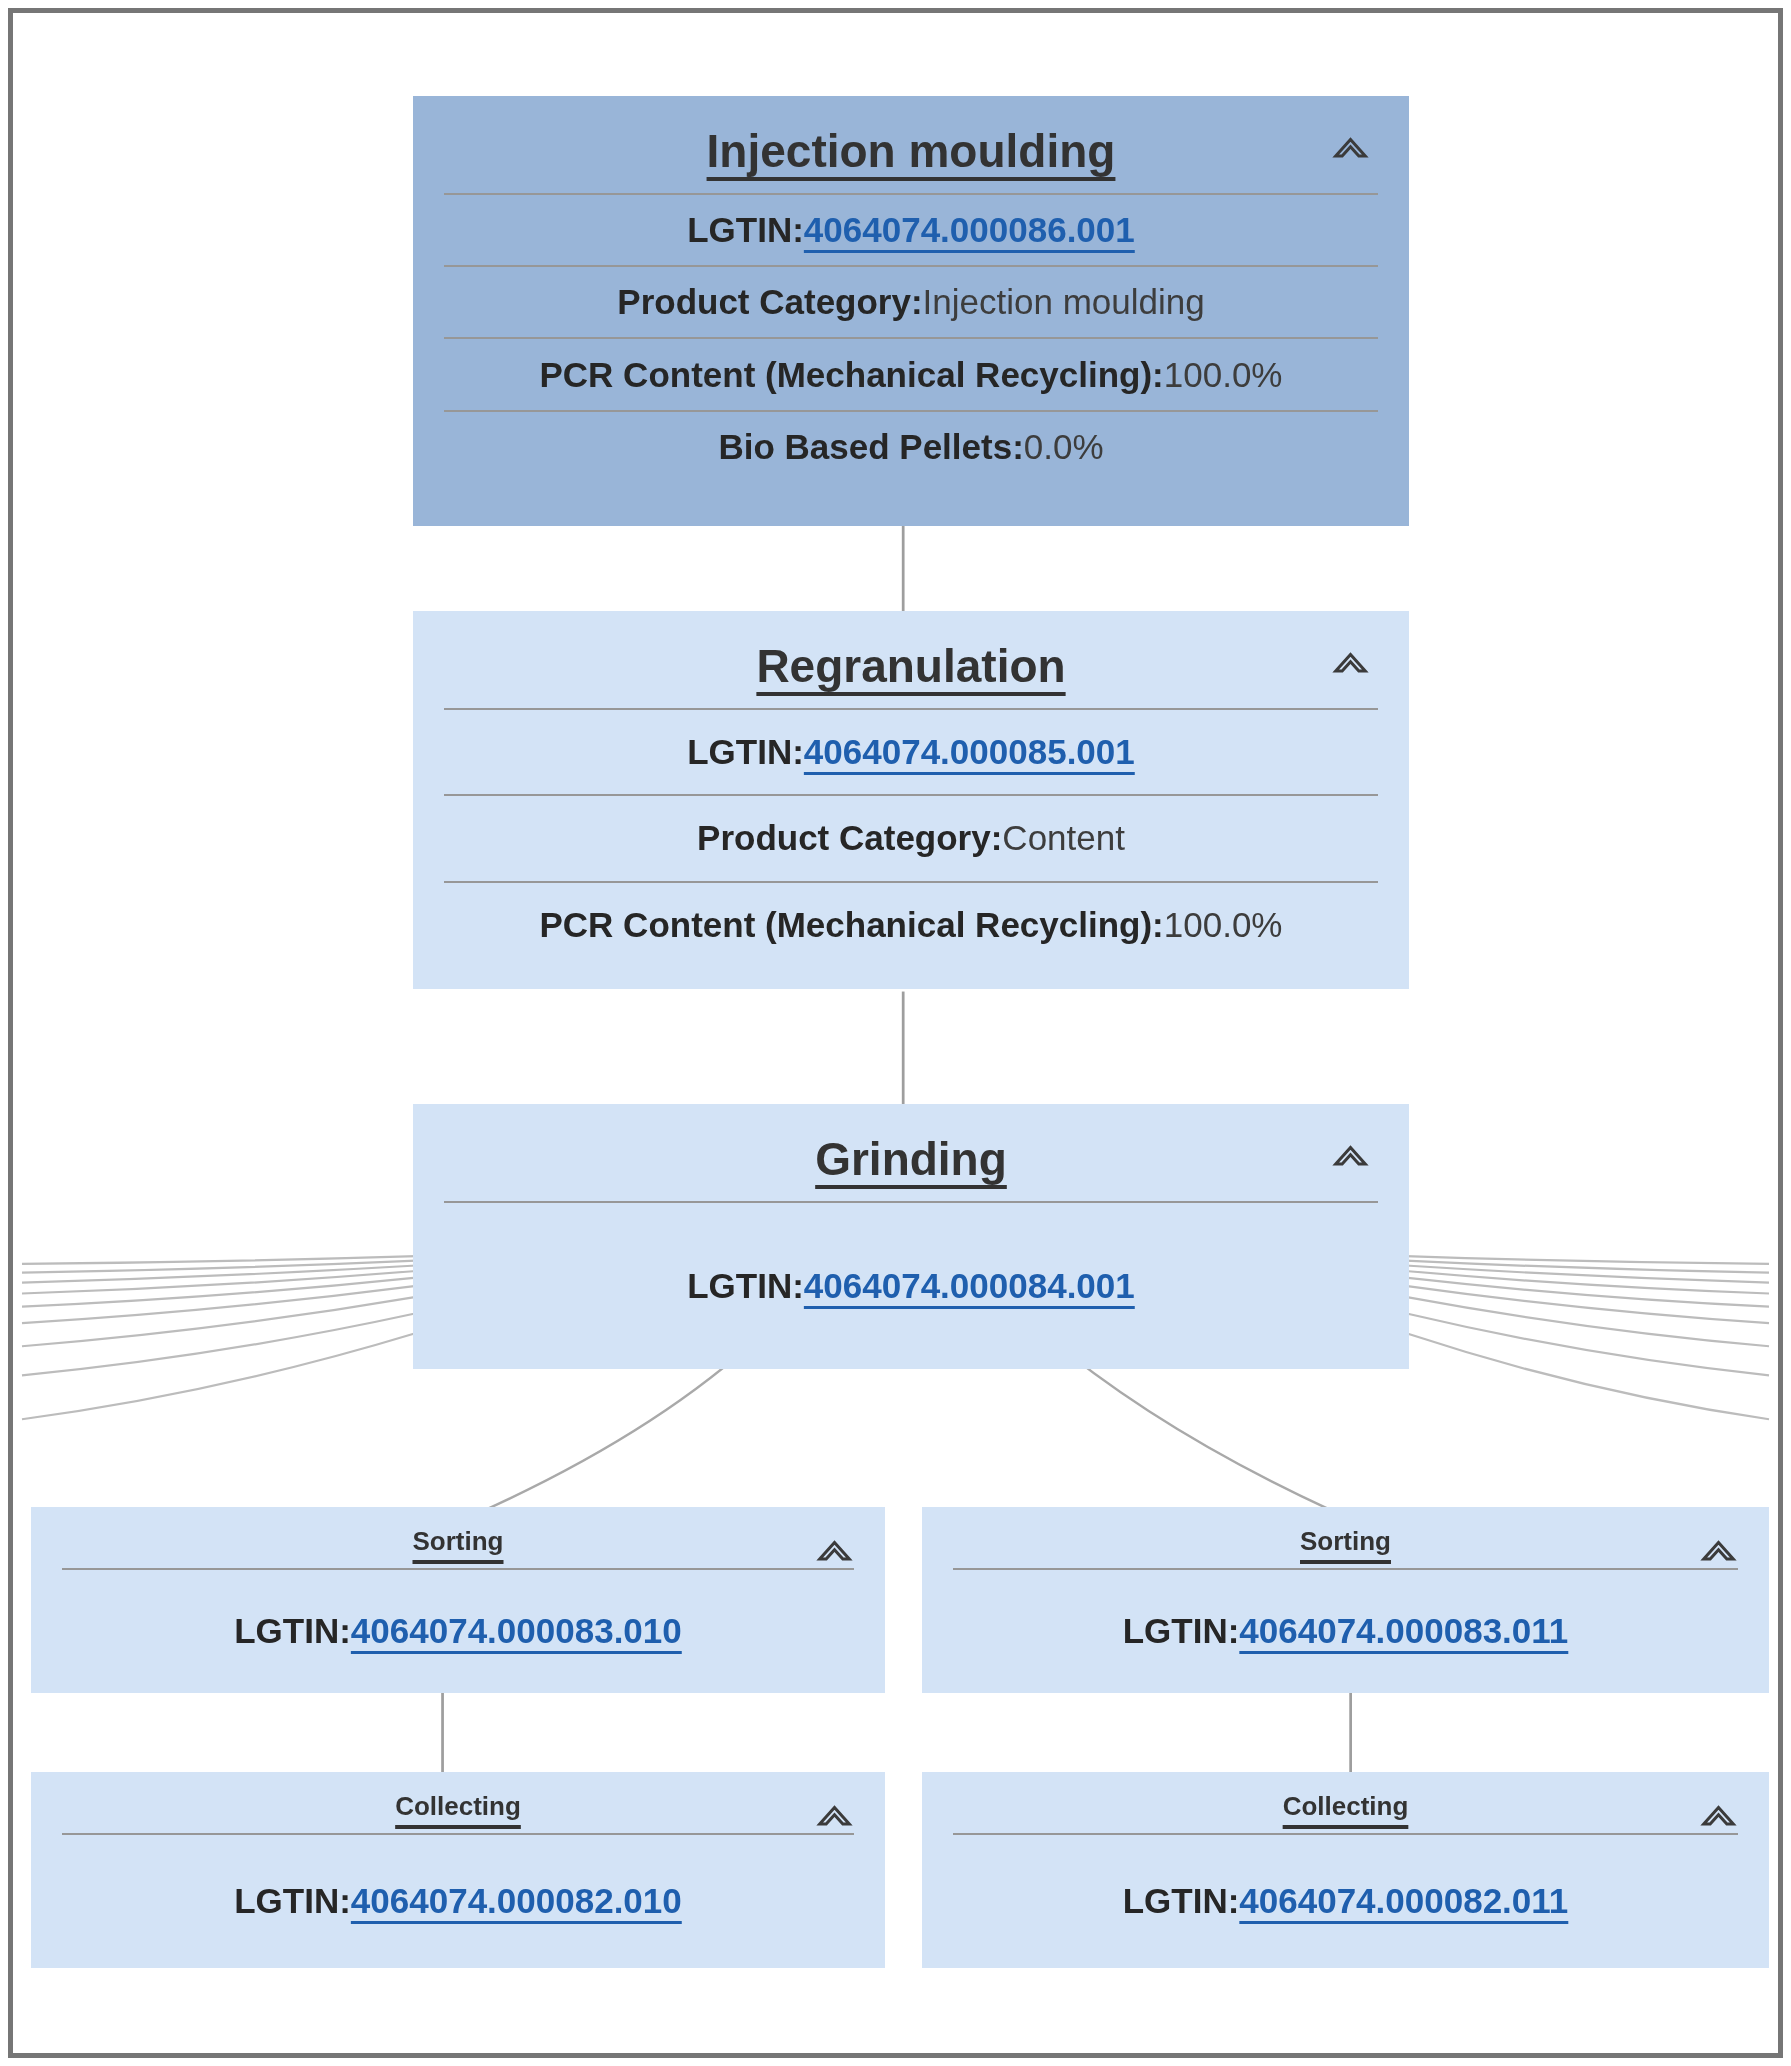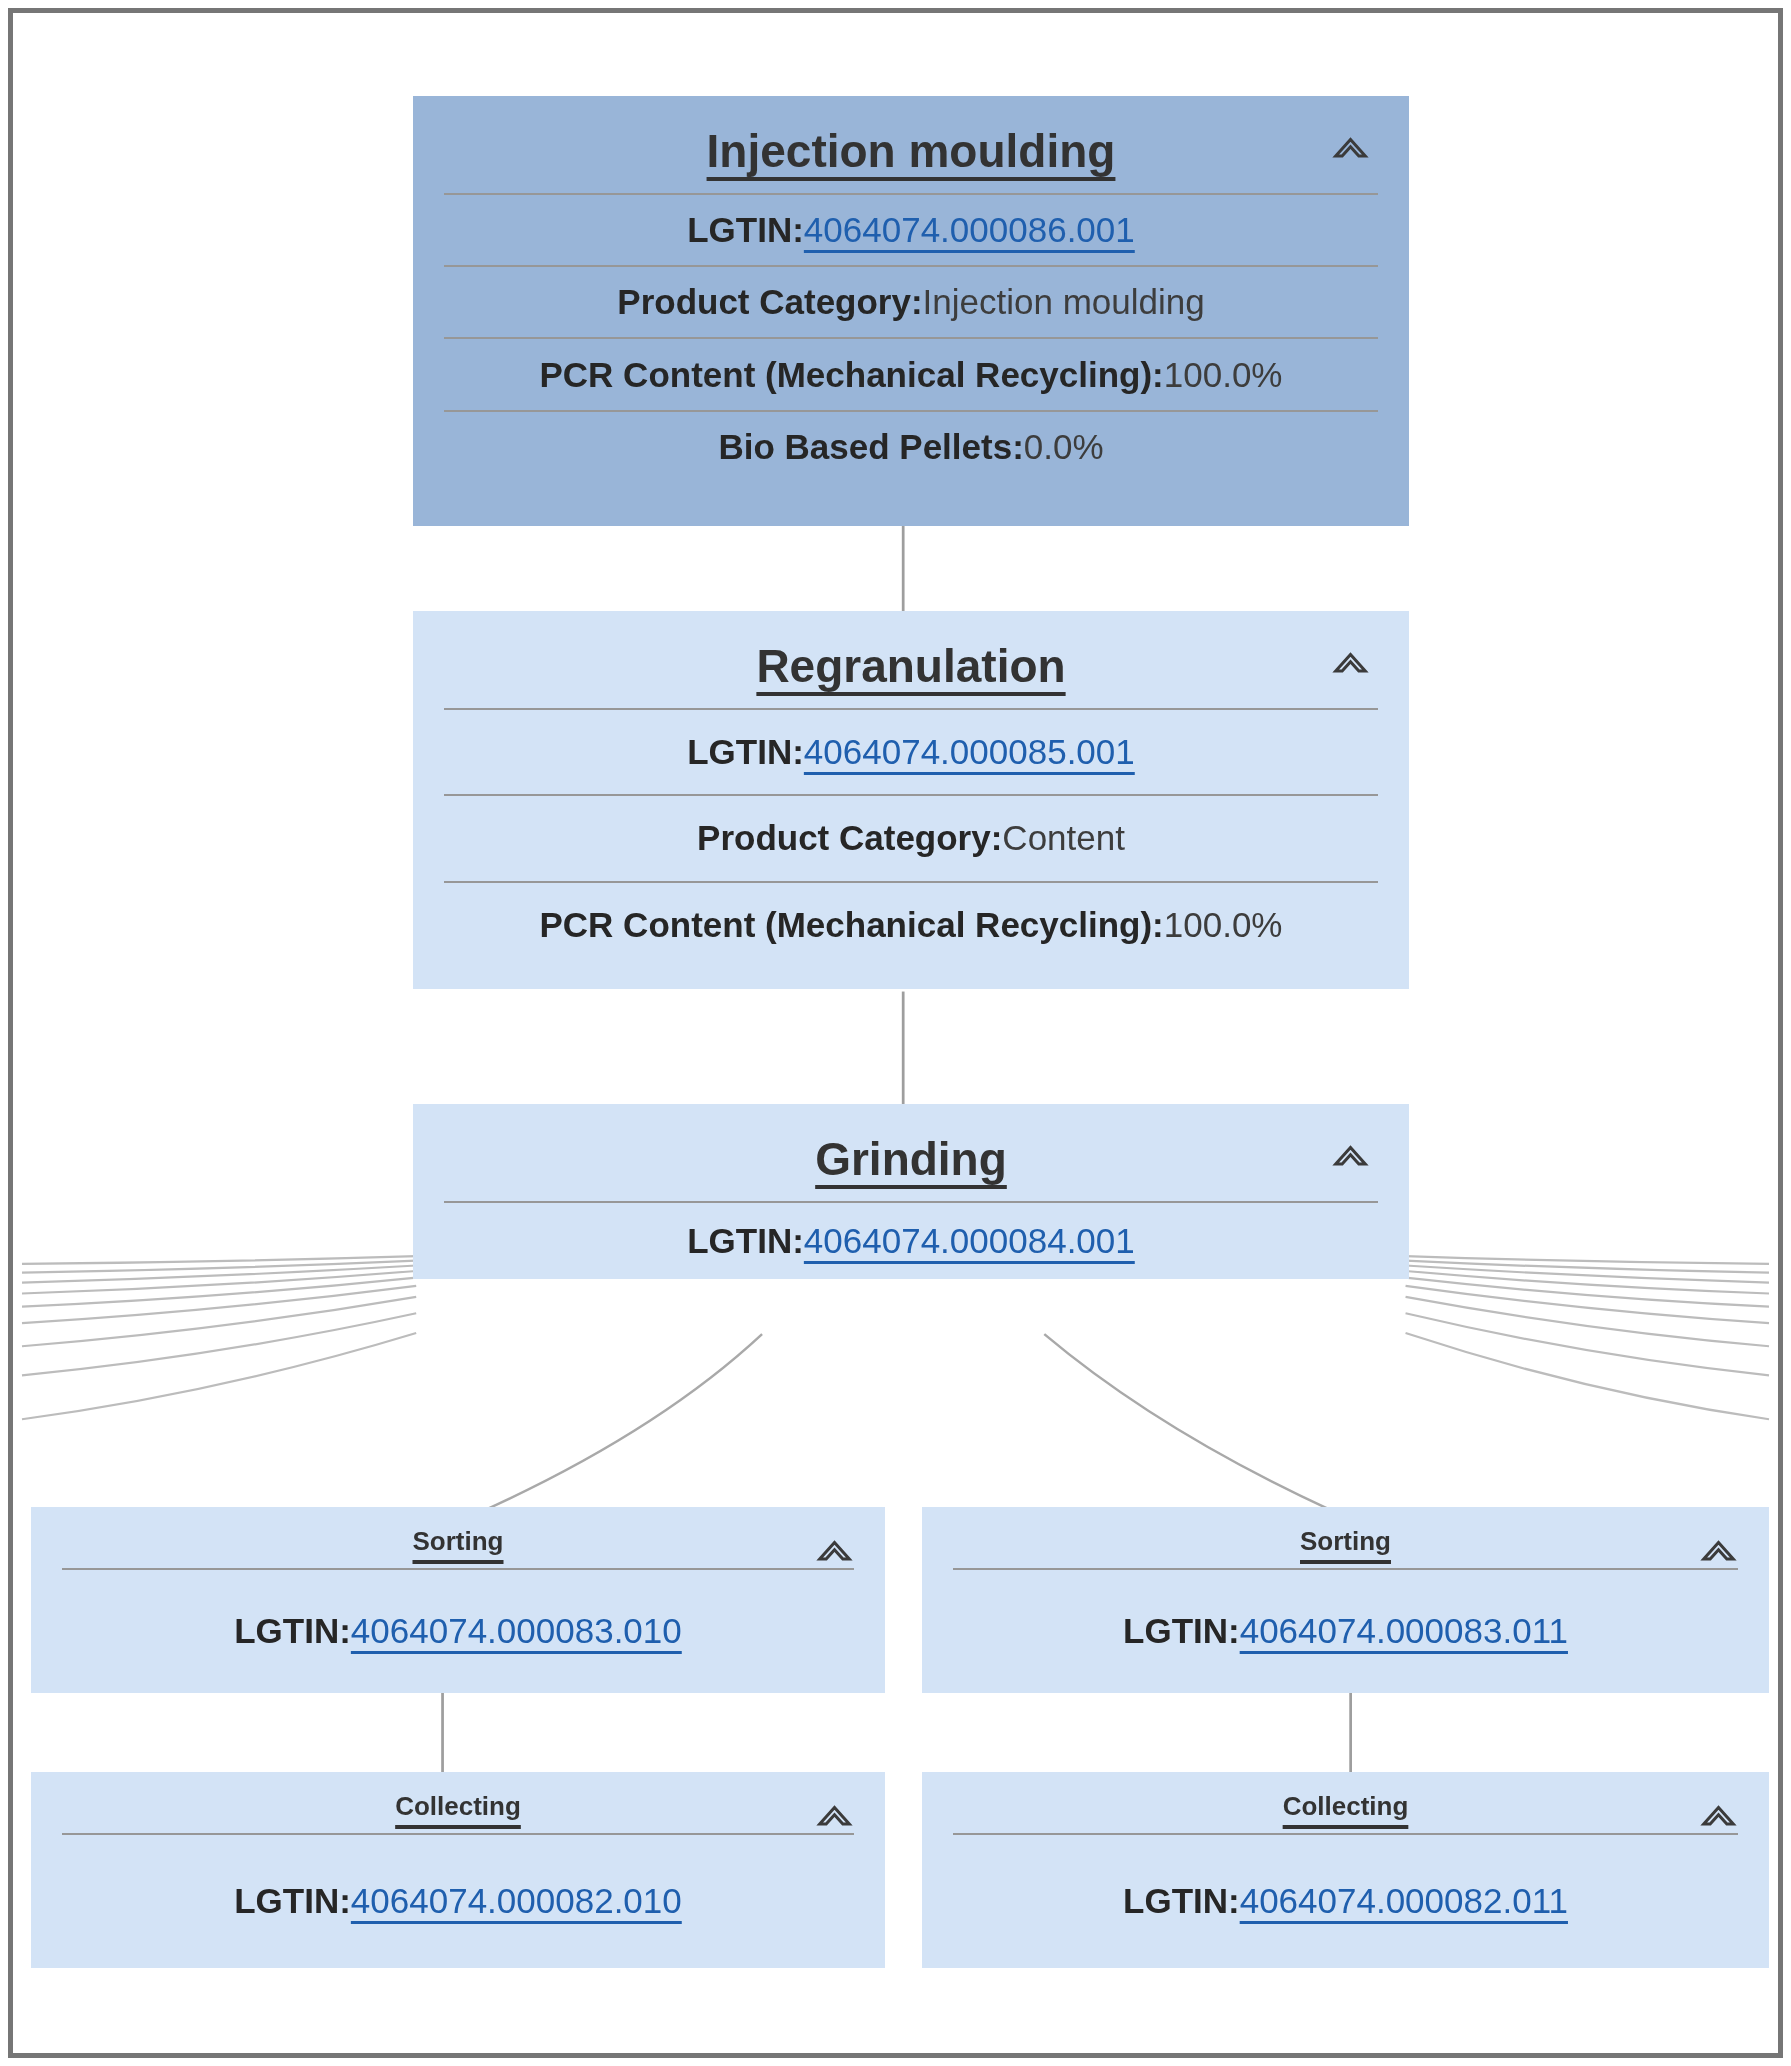--- a/index.html
+++ b/index.html
@@ -92,20 +92,21 @@
     min-height: 0;
   }
   .lbl { font-weight: bold; color: var(--label_text, #262626); white-space: nowrap; }
   .val { color: var(--value_text, #3d3d3d); white-space: nowrap; }
   a.val.link {
     color: var(--link, #1f5fae);
     text-decoration: underline;
     text-decoration-thickness: 2.7px;
     text-underline-offset: 7.7px;
     cursor: pointer;
+    font-weight: bold;
   }
 </style>
 </head>
 <body>
 
 <div id="canvas">
 
   <div class="frame"></div>
 
   <svg class="edges" width="1791" height="2066" viewBox="0 0 3262 3763">
@@ -186,21 +187,21 @@
         <span class="lbl">Product Category:</span>
         <span class="val">Content</span>
       </div>
       <div class="row">
         <span class="lbl">PCR Content (Mechanical Recycling):</span>
         <span class="val">100.0%</span>
       </div>
     </div>
   </div>
 
-  <div class="card big" style="left:413px; top:1104px; width:996px; height:175px;">
+  <div class="card big" style="left:413px; top:1104px; width:996px; height:265px;">
     <div class="card-title-row">
       <span class="card-title">Grinding</span>
       <span class="collapse-icon">
         <svg viewBox="0 0 80 72">
             <path d="M8,60 L40,24 L72,60 L58,60 L40,40 L22,60 Z"></path>
           </svg>
       </span>
     </div>
     <div class="rows">
       <div class="row">

